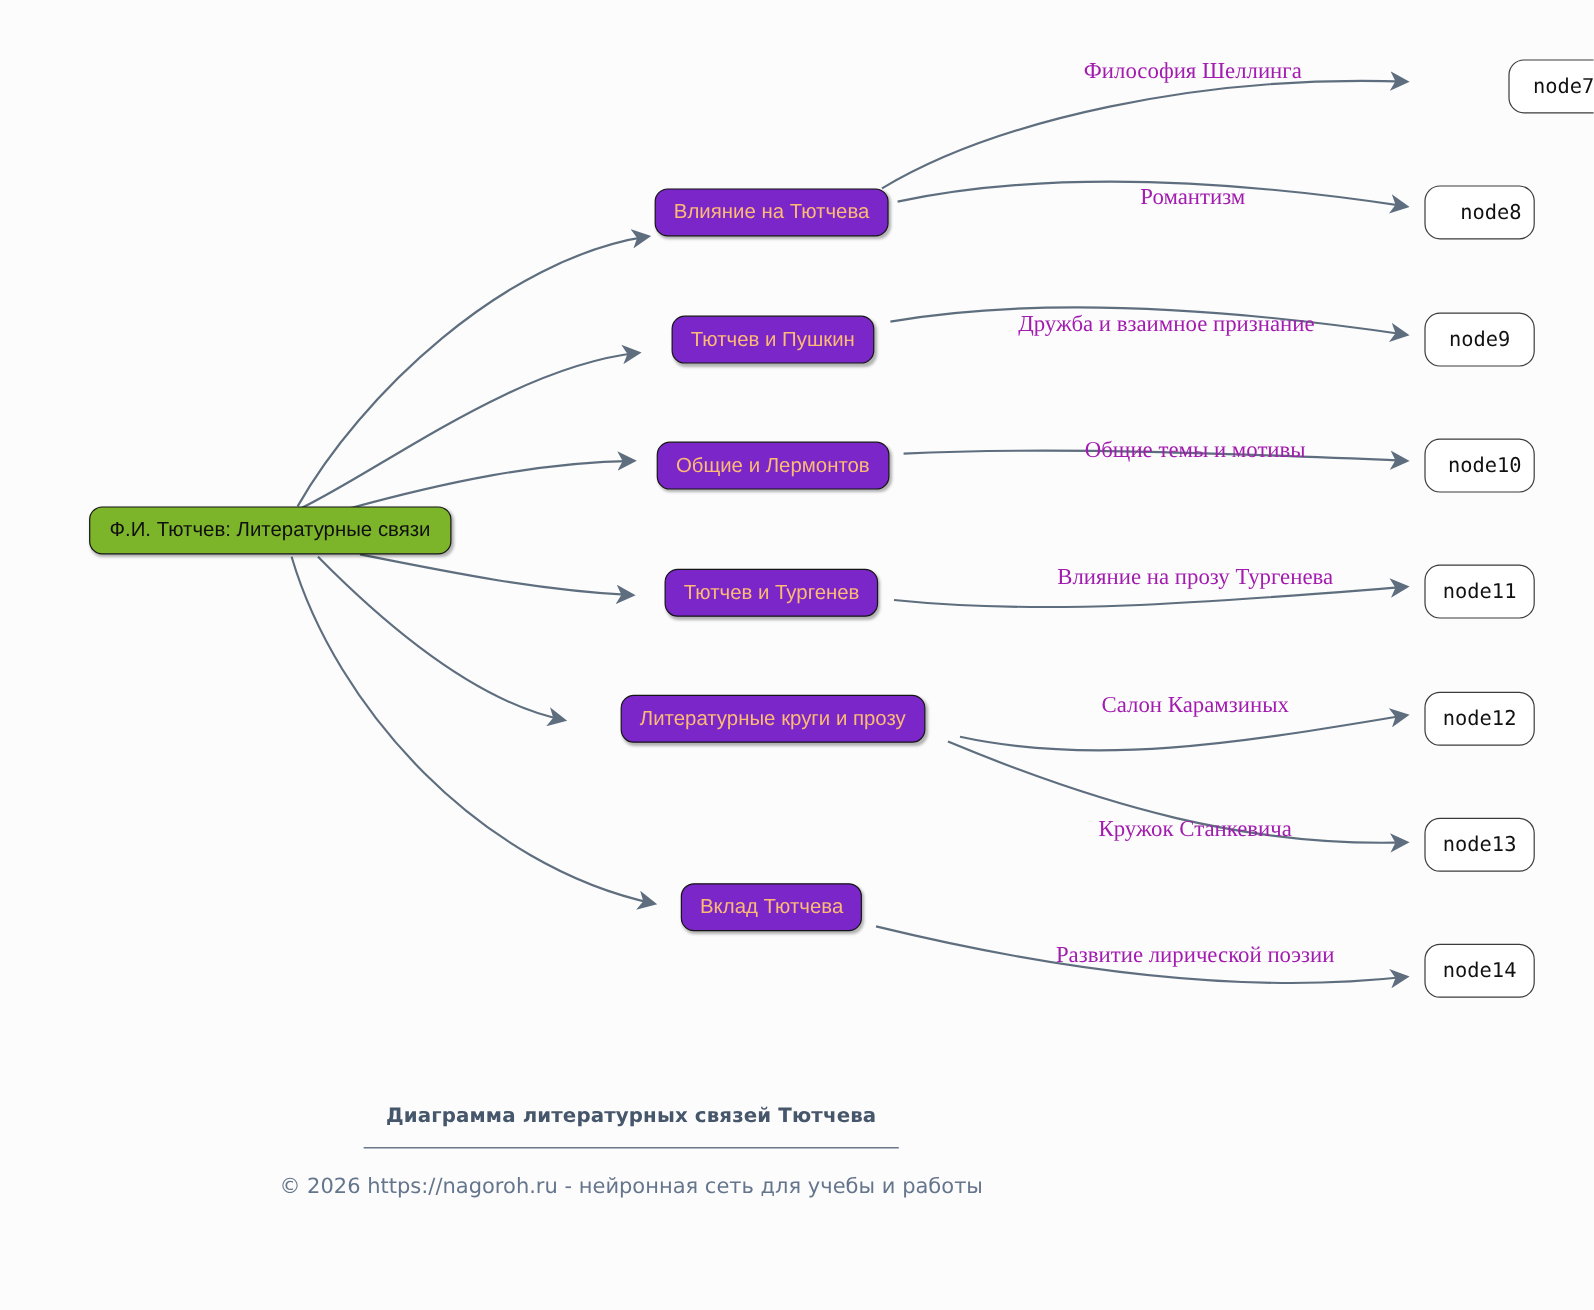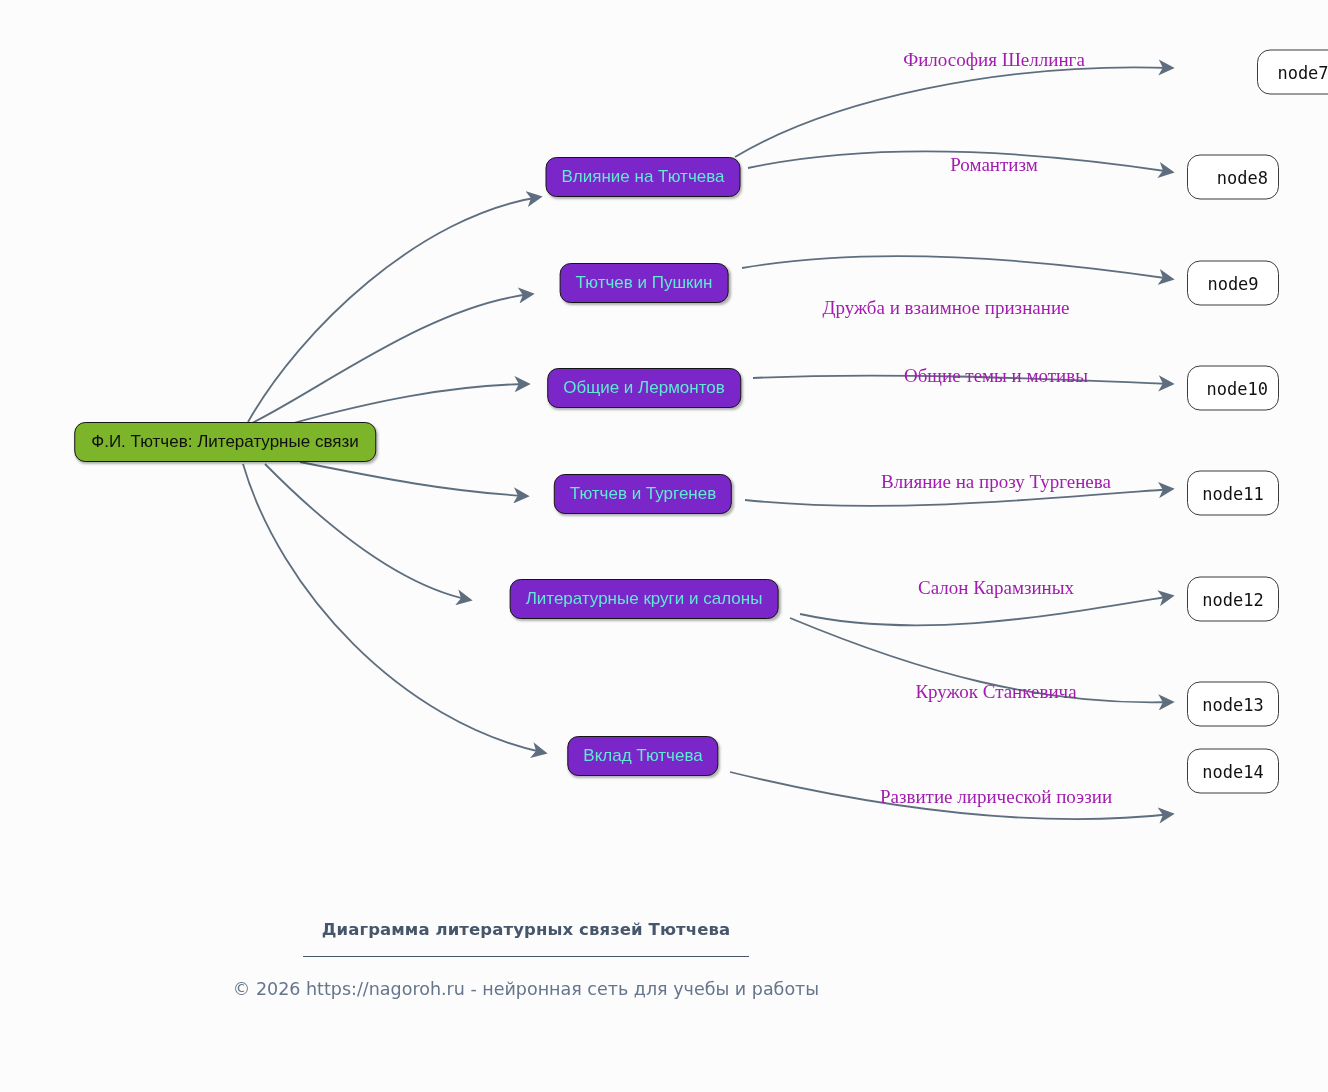--- a/index.html
+++ b/index.html
@@ -53,21 +53,21 @@
     font-size: 17px;
     padding: 0 16px;
     height: 40px;
     box-shadow: 1.5px 2px 2.5px rgba(0,0,0,0.30);
   }
 
   .node-branch {
     background: #7a26c9;
     border: 1.6px solid #151515;
     border-radius: 11px;
-    color: #5eead4;
+    color: #fdba74;
     font-size: 17px;
     padding: 0 15px;
     height: 40px;
     box-shadow: 1.5px 2px 2.5px rgba(0,0,0,0.30);
   }
 
   .node-leaf {
     background: #ffffff;
     border: 1.7px solid #3b3b3b;
     border-radius: 13px;
@@ -163,21 +163,21 @@
   <div class="node node-branch" style="left:644px; top:283px;">
     <span>Тютчев и Пушкин</span>
   </div>
   <div class="node node-branch" style="left:644px; top:388px;">
     <span>Общие и Лермонтов</span>
   </div>
   <div class="node node-branch" style="left:643px; top:494px;">
     <span>Тютчев и Тургенев</span>
   </div>
   <div class="node node-branch" style="left:644px; top:599px;">
-    <span>Литературные круги и салоны</span>
+    <span>Литературные круги и прозу</span>
   </div>
   <div class="node node-branch" style="left:643px; top:756px;">
     <span>Вклад Тютчева</span>
   </div>
 
   <div class="node node-leaf" style="left:1303px; top:72px;">
     <span>node7</span>
   </div>
   <div class="node node-leaf" style="left:1233px; top:177px;justify-content:flex-end;">
     <span>node8</span>
@@ -190,27 +190,27 @@
   </div>
   <div class="node node-leaf" style="left:1233px; top:493px;">
     <span>node11</span>
   </div>
   <div class="node node-leaf" style="left:1233px; top:599px;">
     <span>node12</span>
   </div>
   <div class="node node-leaf" style="left:1233px; top:704px;">
     <span>node13</span>
   </div>
-  <div class="node node-leaf" style="left:1233px; top:771px;">
+  <div class="node node-leaf" style="left:1233px; top:809px;">
     <span>node14</span>
   </div>
 
   <div class="edge-label" style="left:994px; top:60px;">Философия Шеллинга</div>
   <div class="edge-label" style="left:994px; top:165px;">Романтизм</div>
-  <div class="edge-label" style="left:946px; top:271px;margin-top:37px;">Дружба и взаимное признание</div>
+  <div class="edge-label" style="left:972px; top:271px;">Дружба и взаимное признание</div>
   <div class="edge-label" style="left:996px; top:376px;">Общие темы и мотивы</div>
   <div class="edge-label" style="left:996px; top:482px;">Влияние на прозу Тургенева</div>
   <div class="edge-label" style="left:996px; top:588px;">Салон Карамзиных</div>
   <div class="edge-label" style="left:996px; top:692px;">Кружок Станкевича</div>
   <div class="edge-label" style="left:996px; top:797px;">Развитие лирической поэзии</div>
 
 </div>
 
 <div id="footer">
   <div id="footer-title">Диаграмма литературных связей Тютчева</div>

